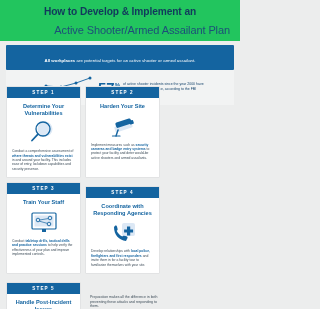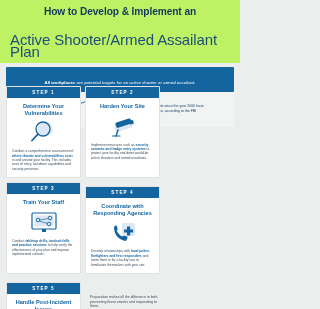--- a/index.html
+++ b/index.html
@@ -5,28 +5,28 @@
   html,body{margin:0;padding:0;}
   body{
     width:240px;height:309px;
     background:#eceded;
     font-family:"Liberation Sans", sans-serif;
     overflow:hidden;
   }
   .page{width:240px;height:309px;position:relative;background:#eceded;}
 
   
-  .header{background:#bef264;padding:6px 10px 5px 10px;}
+  .header{background:#22c55e;padding:6px 10px 5px 10px;}
   .title1{
     font-size:10.2px;font-weight:bold;color:#12395c;
     text-align:center;line-height:11.5px;letter-spacing:-0.1px;
   }
   .title2{
-    font-size:15px;color:#1d4f79;
-    text-align:left;line-height:12px;letter-spacing:-0.1px;margin-top:16px;
+    font-size:11px;color:#1d4f79;
+    text-align:right;line-height:12px;letter-spacing:-0.1px;margin-top:6px;
   }
 
   
   .banner{
     background:#1464a0;margin:4px 6px 0 6px;border-radius:1px;
     padding:3.5px 4px;text-align:center;
   }
   .banner-txt{font-size:4.3px;color:#ffffff;letter-spacing:0.05px;}
   .banner-txt b{font-weight:bold;}
 

